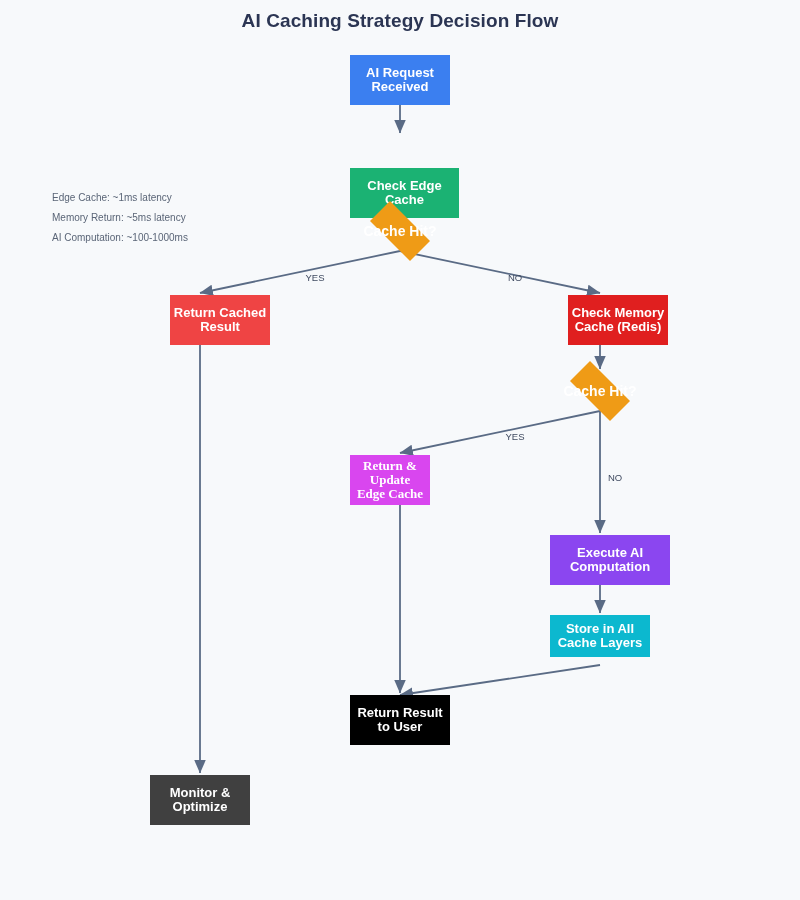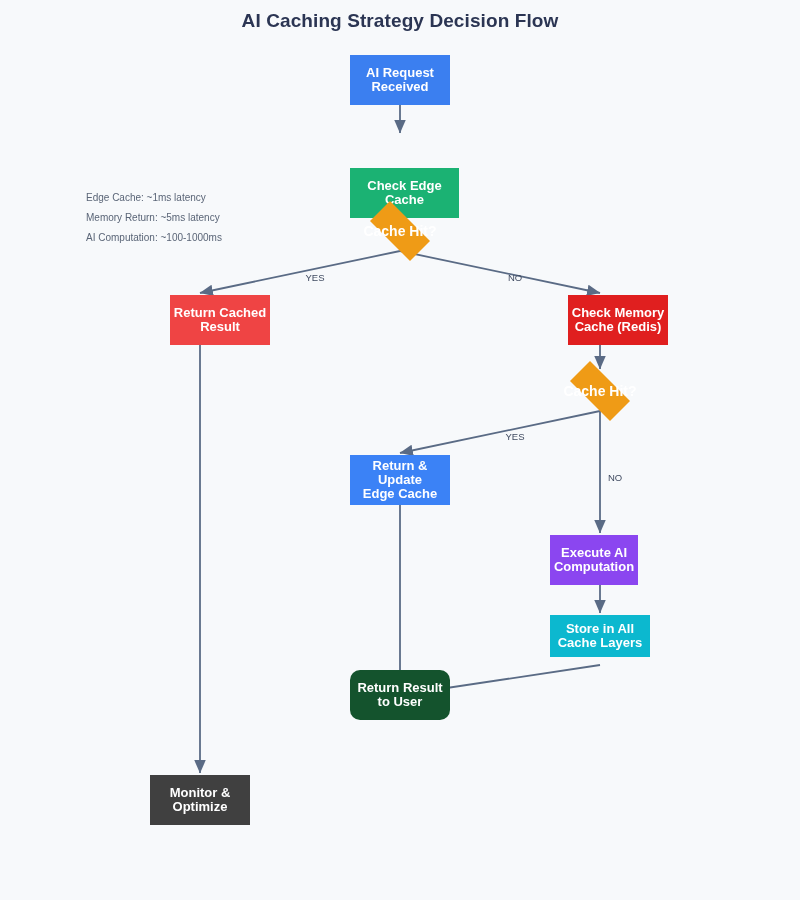--- a/index.html
+++ b/index.html
@@ -79,21 +79,21 @@
     transform: translate(-50%, -50%);
   }
   #legend {
     position: absolute;
     left: 52px;
     top: 188px;
     font-size: 10px;
     color: #5a6577;
     line-height: 20px;
   }
-  .legend-line { display: block; margin-left: 34px; }
+  .legend-line { display: block; }
 </style>
 </head>
 <body style="background: rgb(247, 249, 251);">
 
 <div id="canvas">
 
   <div id="title" style="color: rgb(43, 53, 83);">AI Caching Strategy Decision Flow</div>
 
   <div id="legend">
     <span class="legend-line">Edge Cache: ~1ms latency</span>
@@ -132,27 +132,27 @@
         <div class="diamond-label">Cache Hit?</div>
       </div>
       <div class="node" style="left: 150px; top: 295px; width: 100px; height: 50px; background: #ef4444; margin-left: 20px;">Return Cached
 Result</div>
       <div class="node" style="left: 568px; top: 295px; width: 100px; height: 50px; background: rgb(224, 31, 31);">Check Memory
 Cache (Redis)</div>
       <div class="diamond-wrap" style="left: 560px; top: 371px; width: 80px; height: 40px;">
         <div class="diamond-shape" style="background: rgb(239, 155, 22);"></div>
         <div class="diamond-label">Cache Hit?</div>
       </div>
-      <div class="node" style="left: 350px; top: 455px; width: 100px; height: 50px; background: #3b82f6;">Return &amp; Update
+      <div class="node" style="left: 350px; top: 455px; width: 80px; height: 50px; background: #d946ef; font-family: Liberation Serif, serif;">Return &amp; Update
 Edge Cache</div>
-      <div class="node" style="left: 550px; top: 535px; width: 88px; height: 50px; background: rgb(139, 70, 240);">Execute AI
+      <div class="node" style="left: 550px; top: 535px; width: 120px; height: 50px; background: rgb(139, 70, 240);">Execute AI
 Computation</div>
       <div class="node" style="left: 550px; top: 615px; width: 100px; height: 42px; background: rgb(12, 184, 207);">Store in All
 Cache Layers</div>
-      <div class="node" style="left: 350px; top: 670px; width: 100px; height: 50px; background: #14532d; border-radius: 10px;">Return Result
+      <div class="node" style="left: 350px; top: 695px; width: 100px; height: 50px; background: #000000;">Return Result
 to User</div>
       <div class="node" style="left: 150px; top: 775px; width: 100px; height: 50px; background: #404040;">Monitor &amp;
 Optimize</div>
     </div>
   <div id="edge-label-layer">
       <div class="edge-label" style="left: 315px; top: 277px;">YES</div>
       <div class="edge-label" style="left: 515px; top: 277px;">NO</div>
       <div class="edge-label" style="left: 515px; top: 436px;">YES</div>
       <div class="edge-label" style="left: 615px; top: 477px;">NO</div>
     </div>

